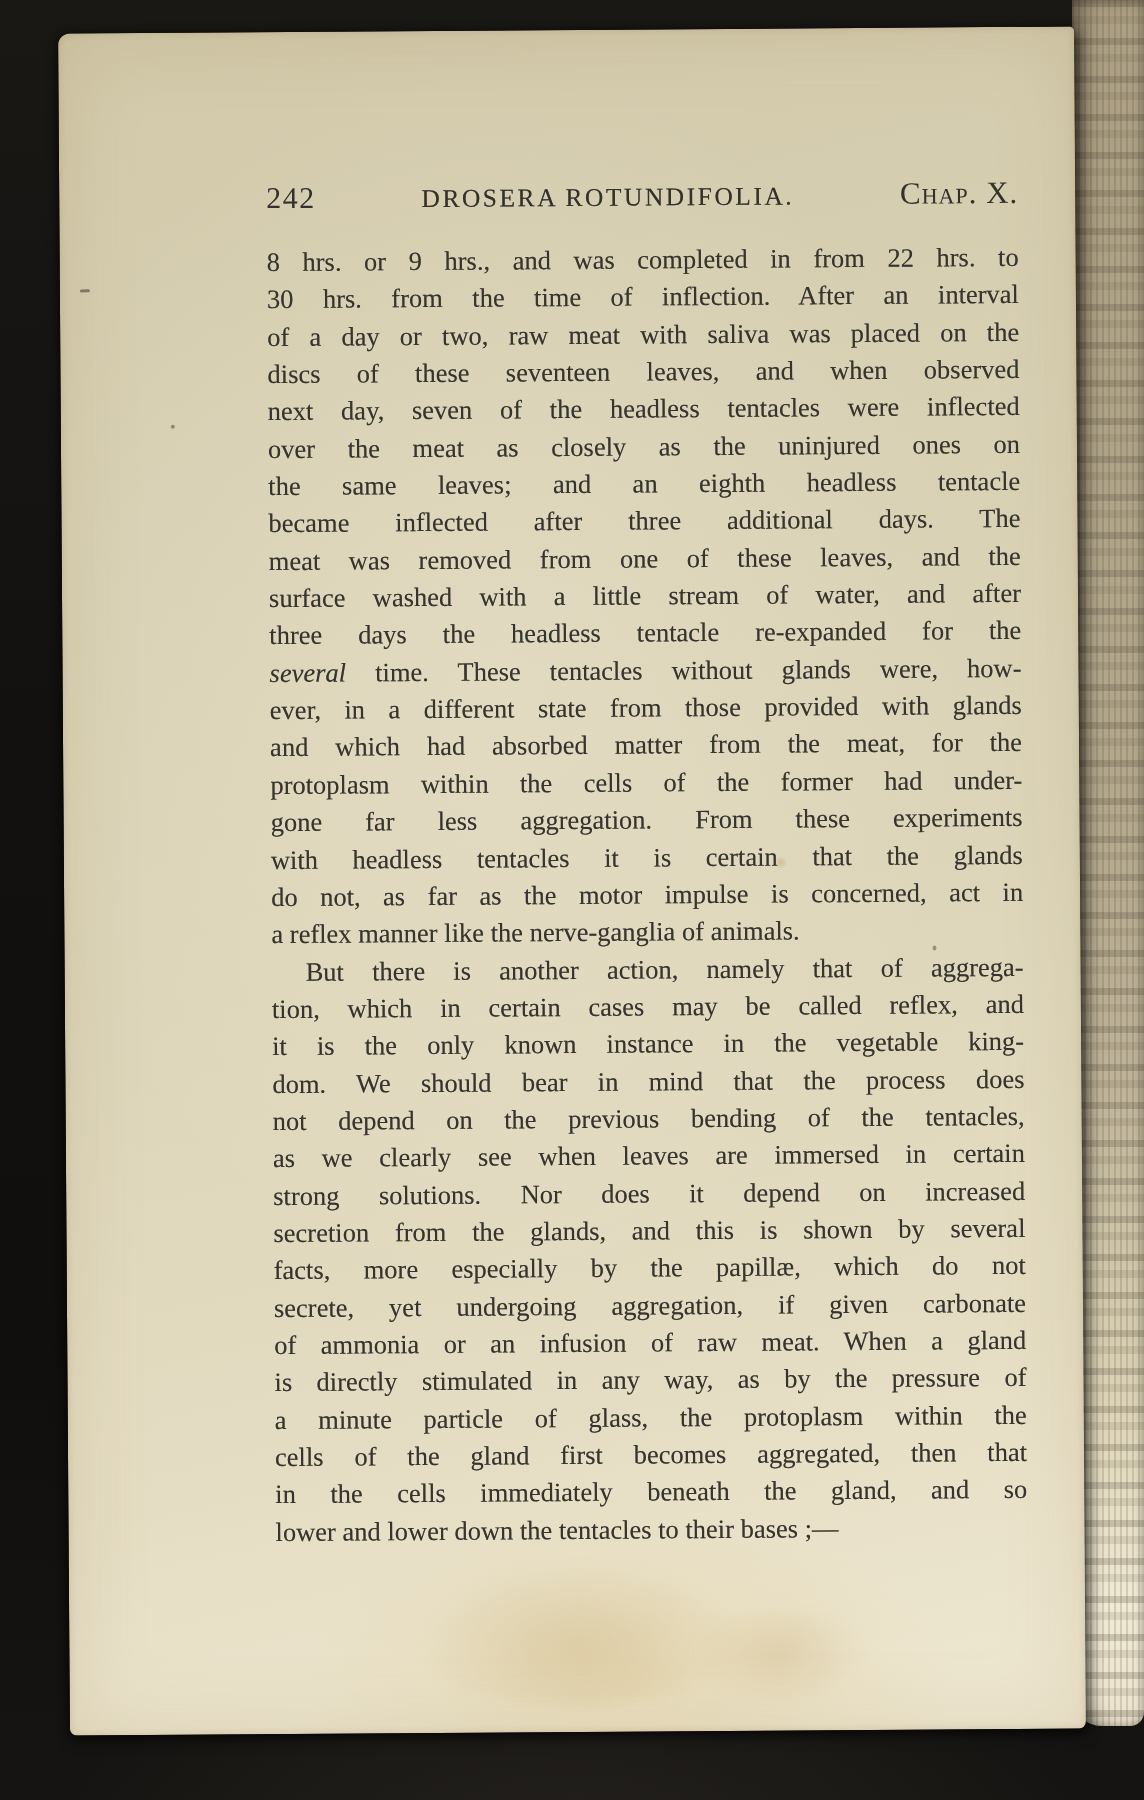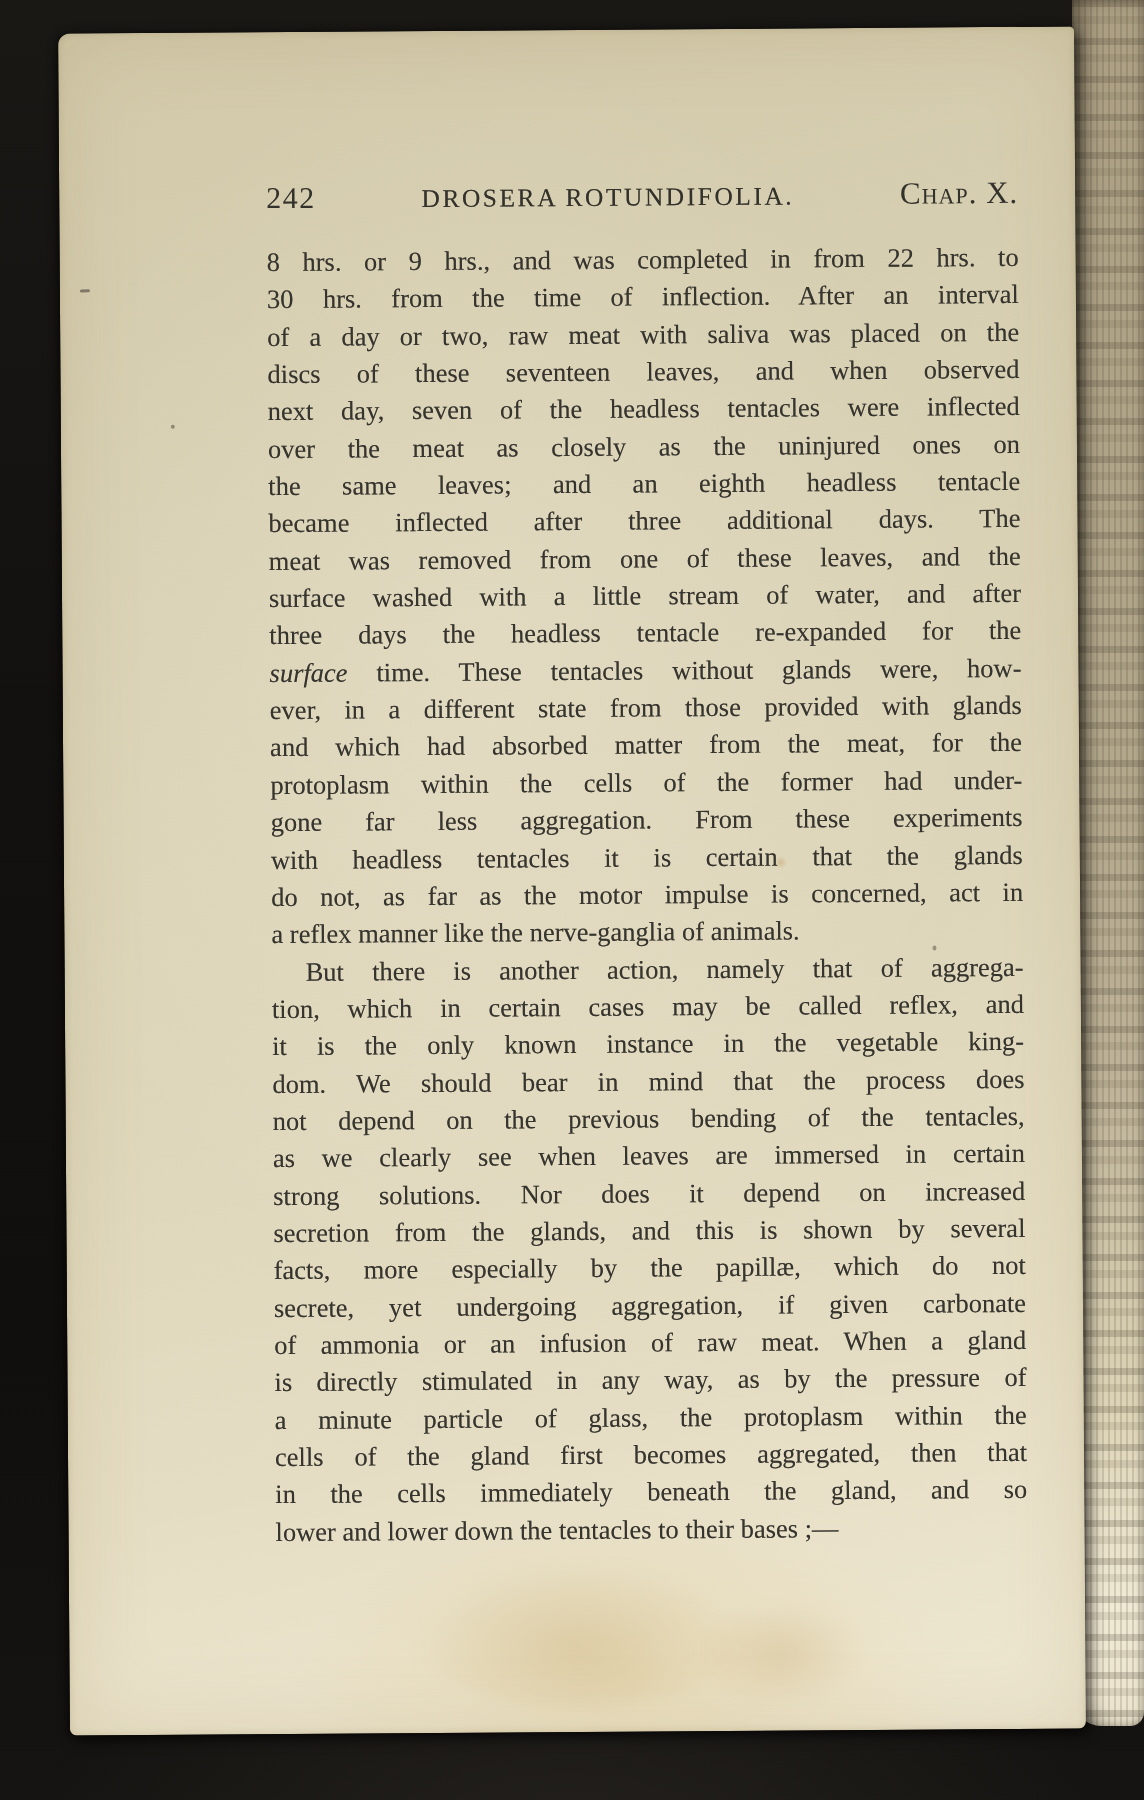--- a/index.html
+++ b/index.html
@@ -190,21 +190,21 @@
         <div class="line">30 hrs. from the time of inflection. After an interval</div>
         <div class="line">of a day or two, raw meat with saliva was placed on the</div>
         <div class="line">discs of these seventeen leaves, and when observed</div>
         <div class="line">next day, seven of the headless tentacles were inflected</div>
         <div class="line">over the meat as closely as the uninjured ones on</div>
         <div class="line">the same leaves; and an eighth headless tentacle</div>
         <div class="line">became inflected after three additional days. The</div>
         <div class="line">meat was removed from one of these leaves, and the</div>
         <div class="line">surface washed with a little stream of water, and after</div>
         <div class="line">three days the headless tentacle re-expanded for the</div>
-        <div class="line"><span class="it">surface</span><span> time. These tentacles without glands were, how-</span></div>
+        <div class="line"><span class="it">several</span><span> time. These tentacles without glands were, how-</span></div>
         <div class="line">ever, in a different state from those provided with glands</div>
         <div class="line">and which had absorbed matter from the meat, for the</div>
         <div class="line">protoplasm within the cells of the former had under-</div>
         <div class="line">gone far less aggregation. From these experiments</div>
         <div class="line">with headless tentacles it is certain that the glands</div>
         <div class="line">do not, as far as the motor impulse is concerned, act in</div>
         <div class="line endpara">a reflex manner like the nerve-ganglia of animals.</div>
         <div class="line indent">But there is another action, namely that of aggrega-</div>
         <div class="line">tion, which in certain cases may be called reflex, and</div>
         <div class="line">it is the only known instance in the vegetable king-</div>

